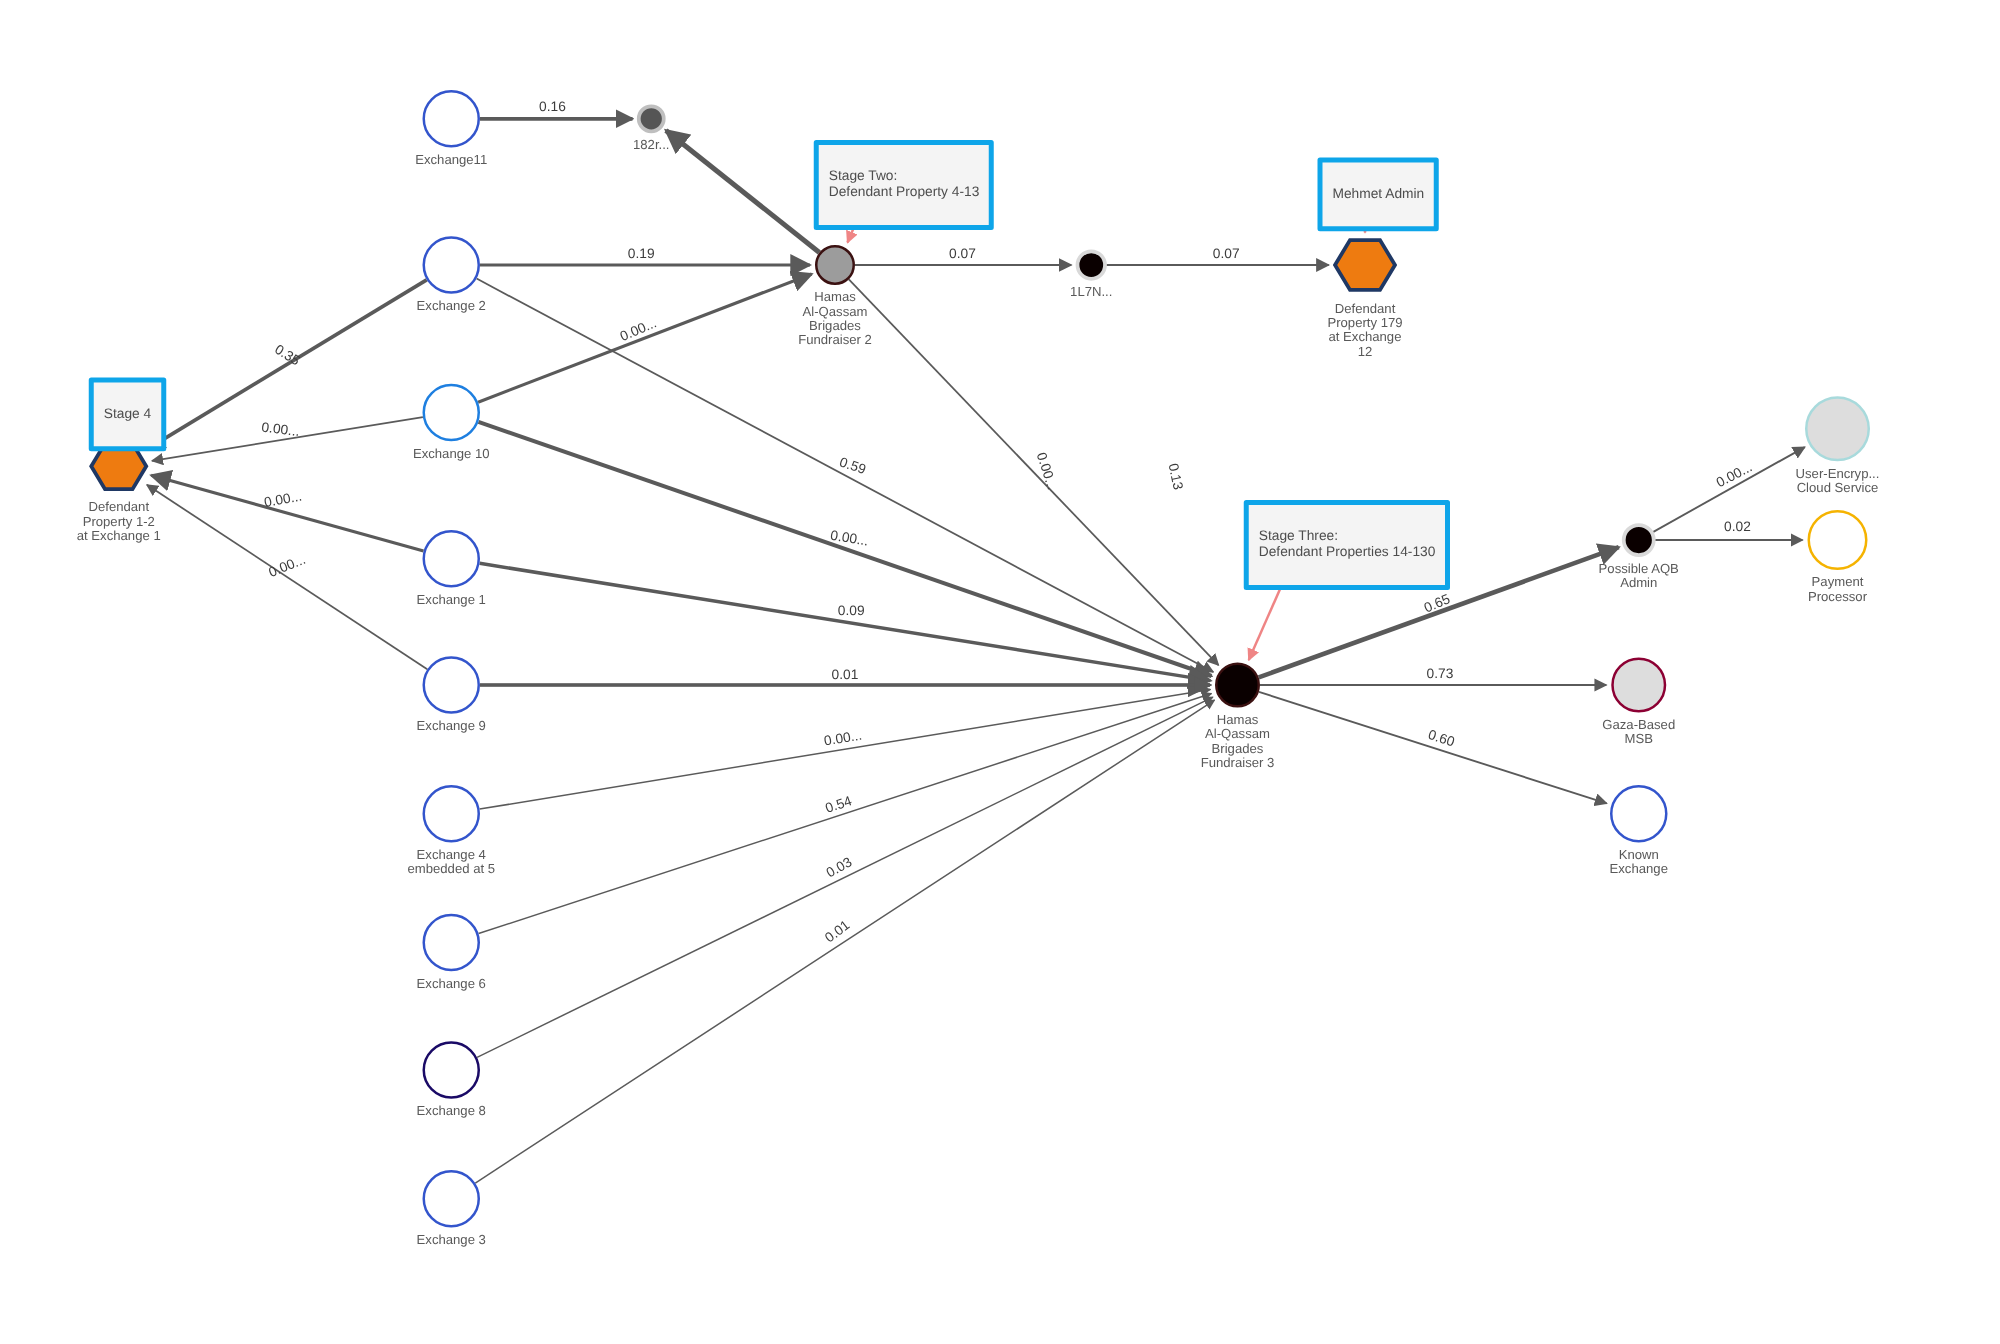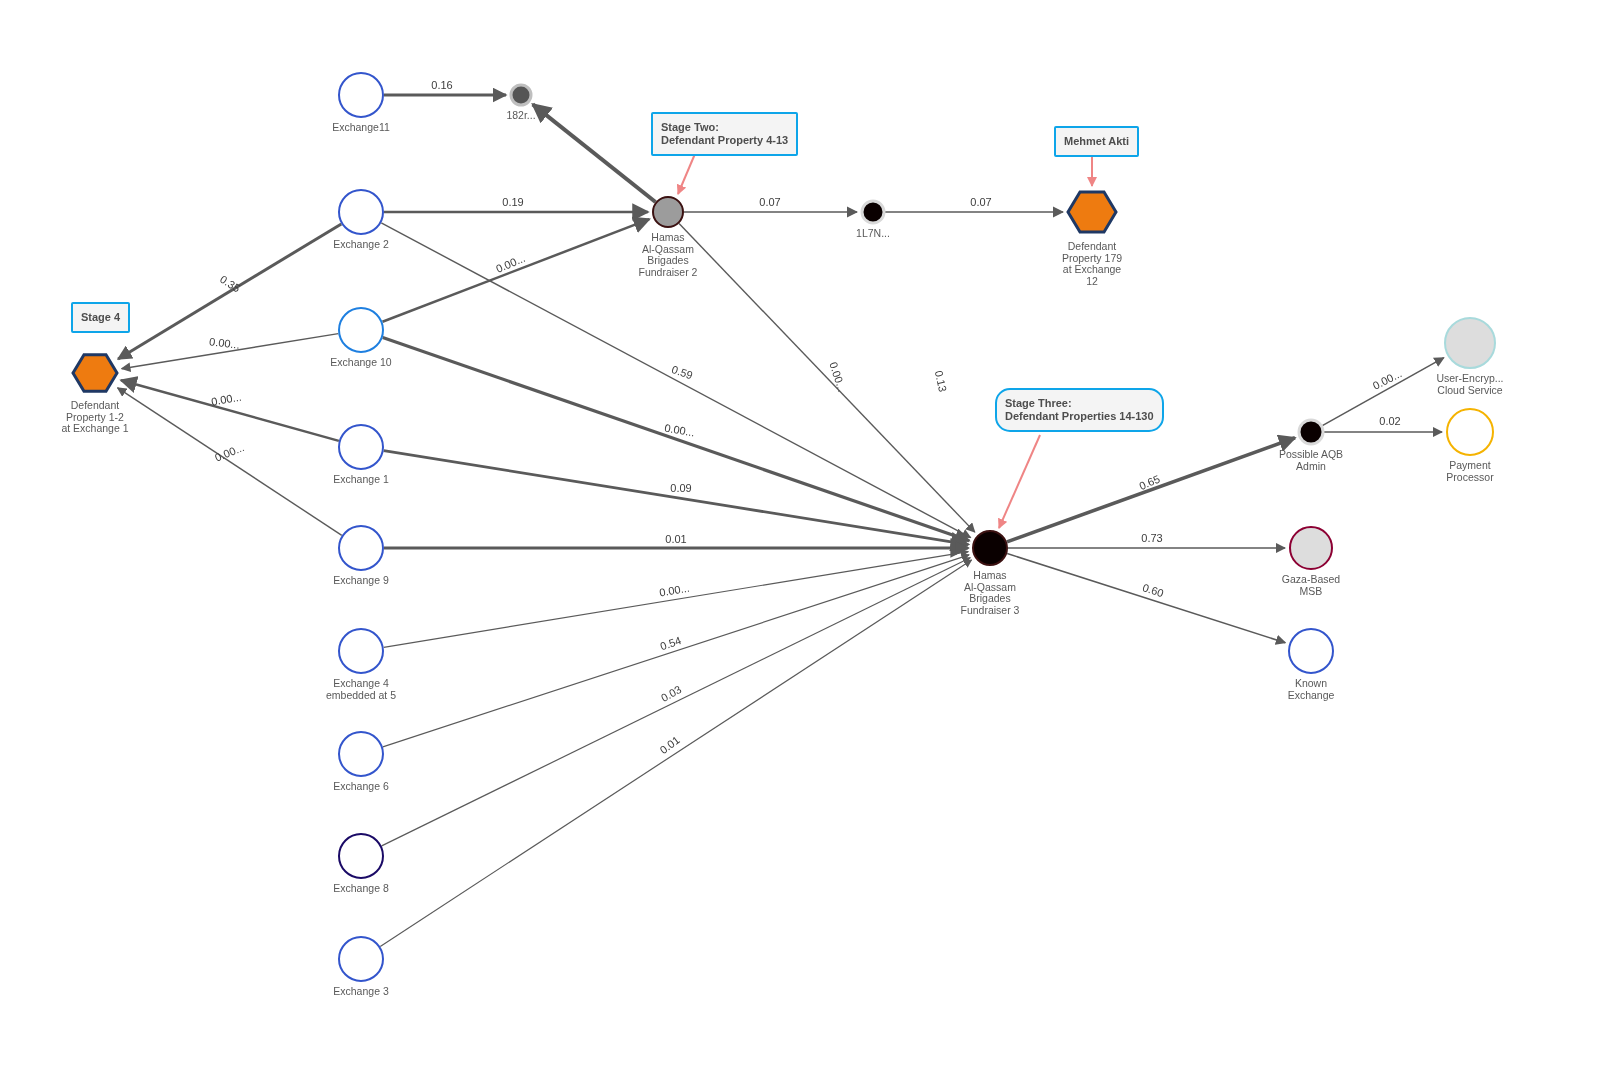--- a/index.html
+++ b/index.html
@@ -32,29 +32,28 @@
   }
   .edge-label {
     font-size: 11px;
     fill: #3c3c3c;
     text-anchor: middle;
     font-family: "Liberation Sans", sans-serif;
   }
   .callout-box {
     position: absolute;
     background: #f4f4f4;
-    border: 2px solid #0ea5e9;
+    border: 4px solid #0ea5e9;
     border-radius: 2px;
     color: #4d4d4d;
     font-size: 11px;
     line-height: 13px;
-    padding: 7px 8px;
+    padding: 19px 8px;
     white-space: pre;
     font-family: "Liberation Sans", sans-serif;
-    font-weight: bold;
   }
 </style>
 </head>
 <body>
 
 <div id="canvas">
   <svg id="graph" viewBox="0 0 1600 1075">
     <defs>
       <marker id="arrow" viewBox="0 0 10 10" refX="9" refY="5" markerWidth="7" markerHeight="7" orient="auto-start-reverse">
         <path d="M 0 0 L 10 5 L 0 10 z" fill="#5A5A5A"></path>
@@ -219,17 +218,17 @@
         <text class="edge-label" x="1390" y="425" transform="rotate(0 1390 425)">0.02</text>
         <line x1="700" y1="142" x2="678" y2="194" stroke="#EF8585" stroke-width="2" marker-end="url(#calloutarrow)"></line>
         <line x1="1092" y1="152" x2="1092" y2="186" stroke="#EF8585" stroke-width="2" marker-end="url(#calloutarrow)"></line>
         <line x1="1040" y1="435" x2="999" y2="528" stroke="#EF8585" stroke-width="2" marker-end="url(#calloutarrow)"></line>
       </g>
   </svg>
   <div id="callouts-layer">
       <div class="callout-box" style="left: 71px; top: 302px;">Stage 4</div>
       <div class="callout-box" style="left: 651px; top: 112px;">Stage Two:
 Defendant Property 4-13</div>
-      <div class="callout-box" style="left: 1054px; top: 126px;">Mehmet Akti</div>
-      <div class="callout-box" style="left: 995px; top: 388px; border-radius: 15px;">Stage Three:
+      <div class="callout-box" style="left: 1054px; top: 126px;">Mehmet Admin</div>
+      <div class="callout-box" style="left: 995px; top: 400px;">Stage Three:
 Defendant Properties 14-130</div>
     </div>
 </div>
 
 </body></html>

